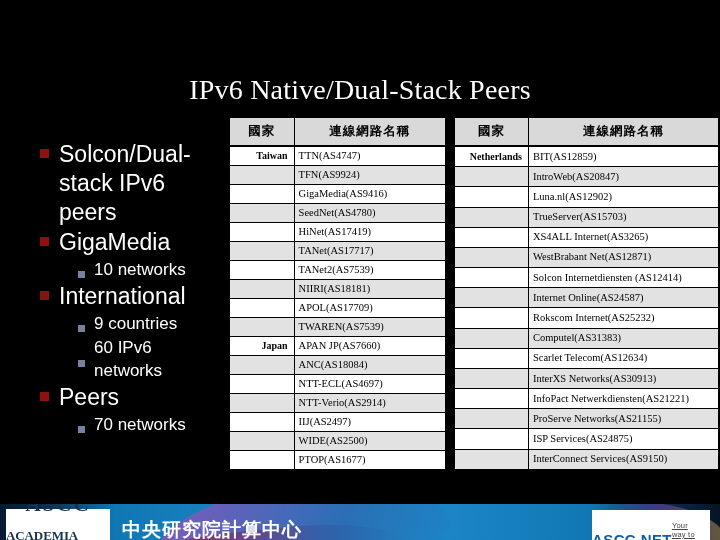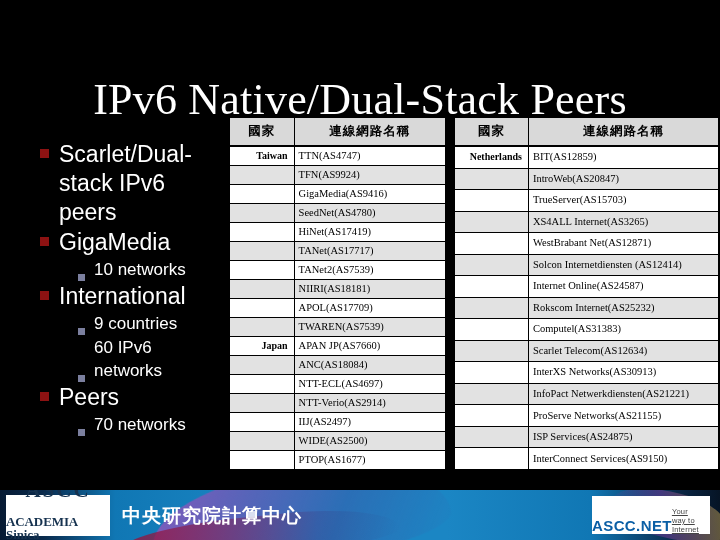--- a/index.html
+++ b/index.html
@@ -6,34 +6,34 @@
   body{
     width:720px;height:540px;background:#000;overflow:hidden;
     font-family:"Liberation Sans",sans-serif;position:relative;
   }
   .slide{position:absolute;inset:0;background:#000;}
 
   
   .title{
     position:absolute;left:0;top:74px;width:720px;text-align:center;
     font-family:"Liberation Serif",serif;
-    font-size:44px;color:#ffffff;letter-spacing:.2px;white-space:nowrap;
+    font-size:28px;color:#ffffff;letter-spacing:.2px;white-space:nowrap;
   }
 
   
   .bullets{position:absolute;left:28px;top:140px;width:196px;}
   .b1{display:flex;align-items:flex-start;margin-bottom:1px;}
   .b1 .mk{
     width:9px;height:9px;background:#8c1212;flex:0 0 9px;
     margin:9px 10px 0 12px;
   }
   .b1 .tx{
     font-size:23px;line-height:29px;color:#ffffff;
   }
-  .b2{display:flex;align-items:flex-end;margin:0 0 1px 0;}
+  .b2{display:flex;align-items:center;margin:0 0 1px 0;}
   .b2 .mk{
     width:7px;height:7px;background:#7b7f9e;flex:0 0 7px;
     margin:9px 9px 0 50px;
   }
   .b2 .tx{font-size:17px;line-height:23px;color:#ffffff;}
 
   
   .tables{position:absolute;left:228px;top:116px;display:flex;gap:6px;}
   table{
     border-collapse:collapse;background:#ffffff;
@@ -55,21 +55,21 @@
     text-align:right;font-weight:bold;font-size:10px;
     padding-right:6px;
   }
   .tbl-left td.country{width:56px;}
   .tbl-left td.net{width:148px;}
   .tbl-right td.country{width:66px;}
   .tbl-right td.net{width:188px;}
 
   
   .footer{
-    position:absolute;left:0;bottom:0;width:720px;height:50px;
+    position:absolute;left:0;bottom:0;width:720px;height:36px;
     background:linear-gradient(90deg,#061a33 0%,#0a2a4c 6%,#1077b4 16%,
       #1b86c4 38%,#1b86c4 62%,#1077b4 82%,#0a2748 94%,#061425 100%);
     overflow:hidden;
   }
   .swoosh{
     position:absolute;left:150px;top:-22px;width:300px;height:96px;
     background:linear-gradient(120deg,rgba(140,90,190,.95),rgba(90,40,140,.25) 62%,rgba(20,40,90,0) 100%);
     border-radius:50% 50% 50% 50%/60% 70% 30% 40%;
     transform:rotate(-9deg);filter:blur(.4px);
   }
@@ -120,21 +120,21 @@
 </head>
 <body>
 
 <div class="slide">
 
   <div class="title">IPv6 Native/Dual-Stack Peers</div>
 
   <div class="bullets">
     <div class="b1">
       <span class="mk"></span>
-      <span class="tx">Scarlet/Dual-stack IPv6 peers</span>
+      <span class="tx">Solcon/Dual-stack IPv6 peers</span>
     </div>
     <div class="b1">
       <span class="mk"></span>
       <span class="tx">GigaMedia</span>
     </div>
     <div class="b2">
       <span class="mk"></span>
       <span class="tx">10 networks</span>
     </div>
     <div class="b1">
@@ -250,20 +250,24 @@
           <tr>
             <td class="country">Netherlands</td>
             <td class="net">BIT(AS12859)</td>
           </tr>
           <tr>
             <td class="country"></td>
             <td class="net">IntroWeb(AS20847)</td>
           </tr>
           <tr>
             <td class="country"></td>
+            <td class="net">Luna.nl(AS12902)</td>
+          </tr>
+          <tr>
+            <td class="country"></td>
             <td class="net">TrueServer(AS15703)</td>
           </tr>
           <tr>
             <td class="country"></td>
             <td class="net">XS4ALL Internet(AS3265)</td>
           </tr>
           <tr>
             <td class="country"></td>
             <td class="net">WestBrabant Net(AS12871)</td>
           </tr>

